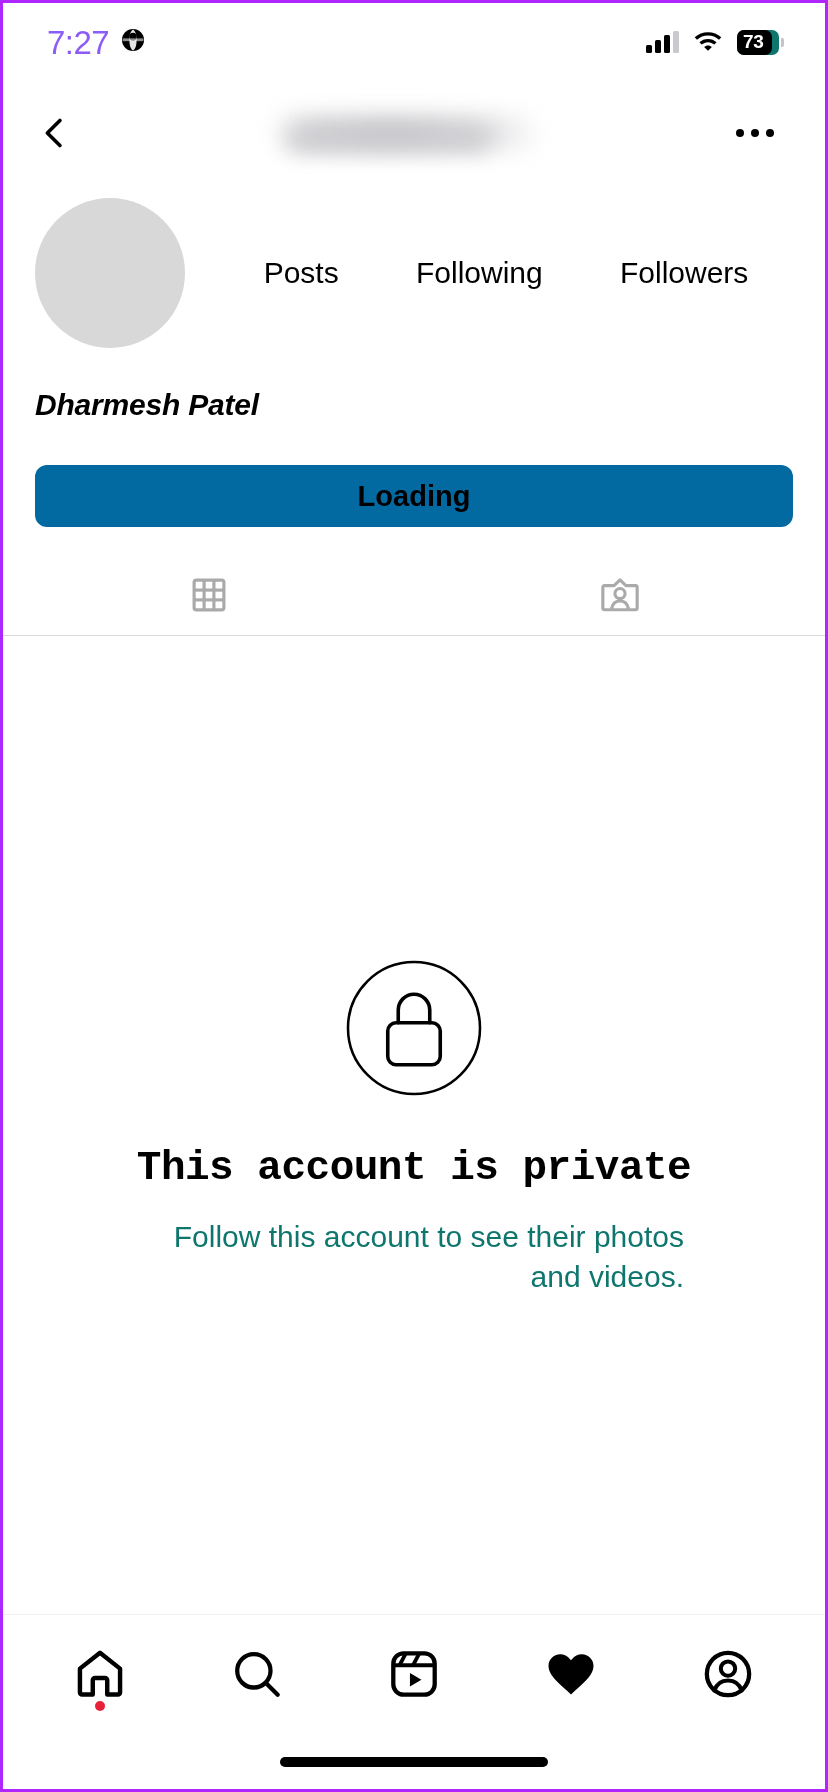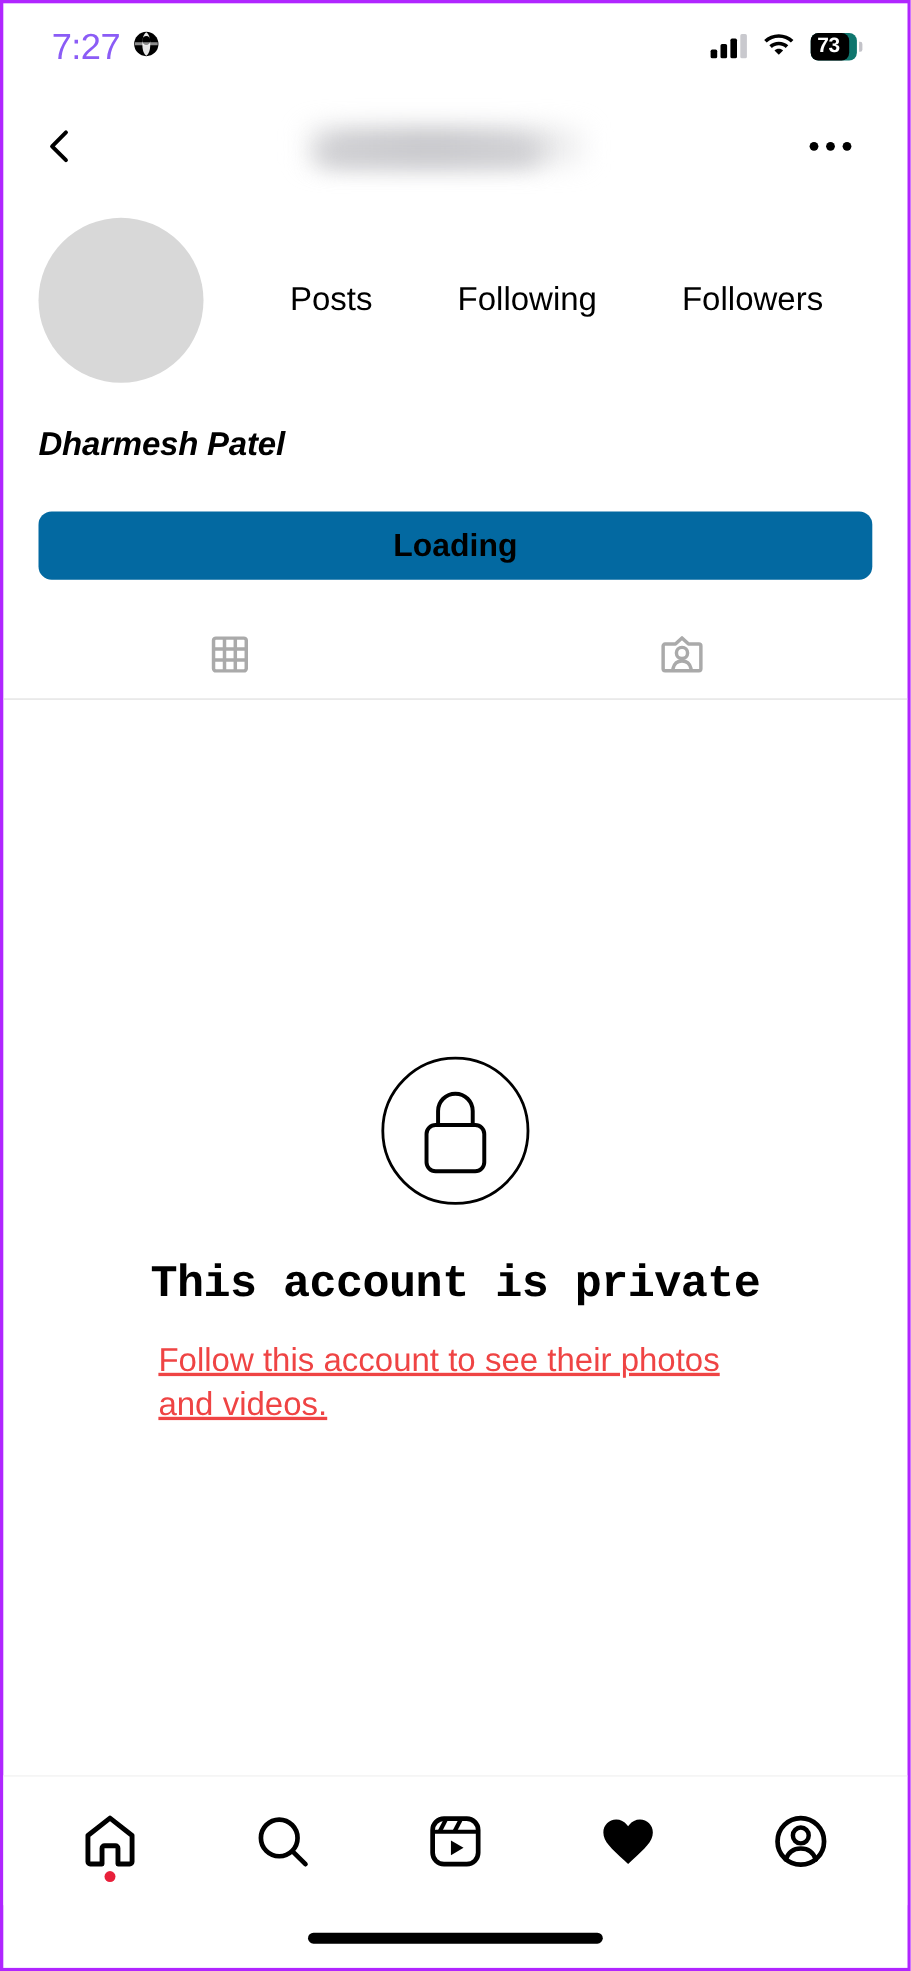--- a/index.html
+++ b/index.html
@@ -281,25 +281,24 @@
     font-size: 41px;
     font-weight: 700;
     color: #000;
     letter-spacing: -0.5px;
     text-align: center;
     margin-bottom: 26px;
     font-family: Liberation Mono, monospace;
   }
   .private-sub {
     font-size: 30px;
-    color: #ef4444;
-    text-align: left;
+    color: #0f766e;
+    text-align: right;
     line-height: 1.32;
     max-width: 540px;
-    text-decoration: underline;
   }
 
   
   .bottom-nav {
     position: absolute;
     left: 0; right: 0;
     bottom: 57px;
     height: 118px;
     border-top: 1px solid #efefef;
     display: flex;

